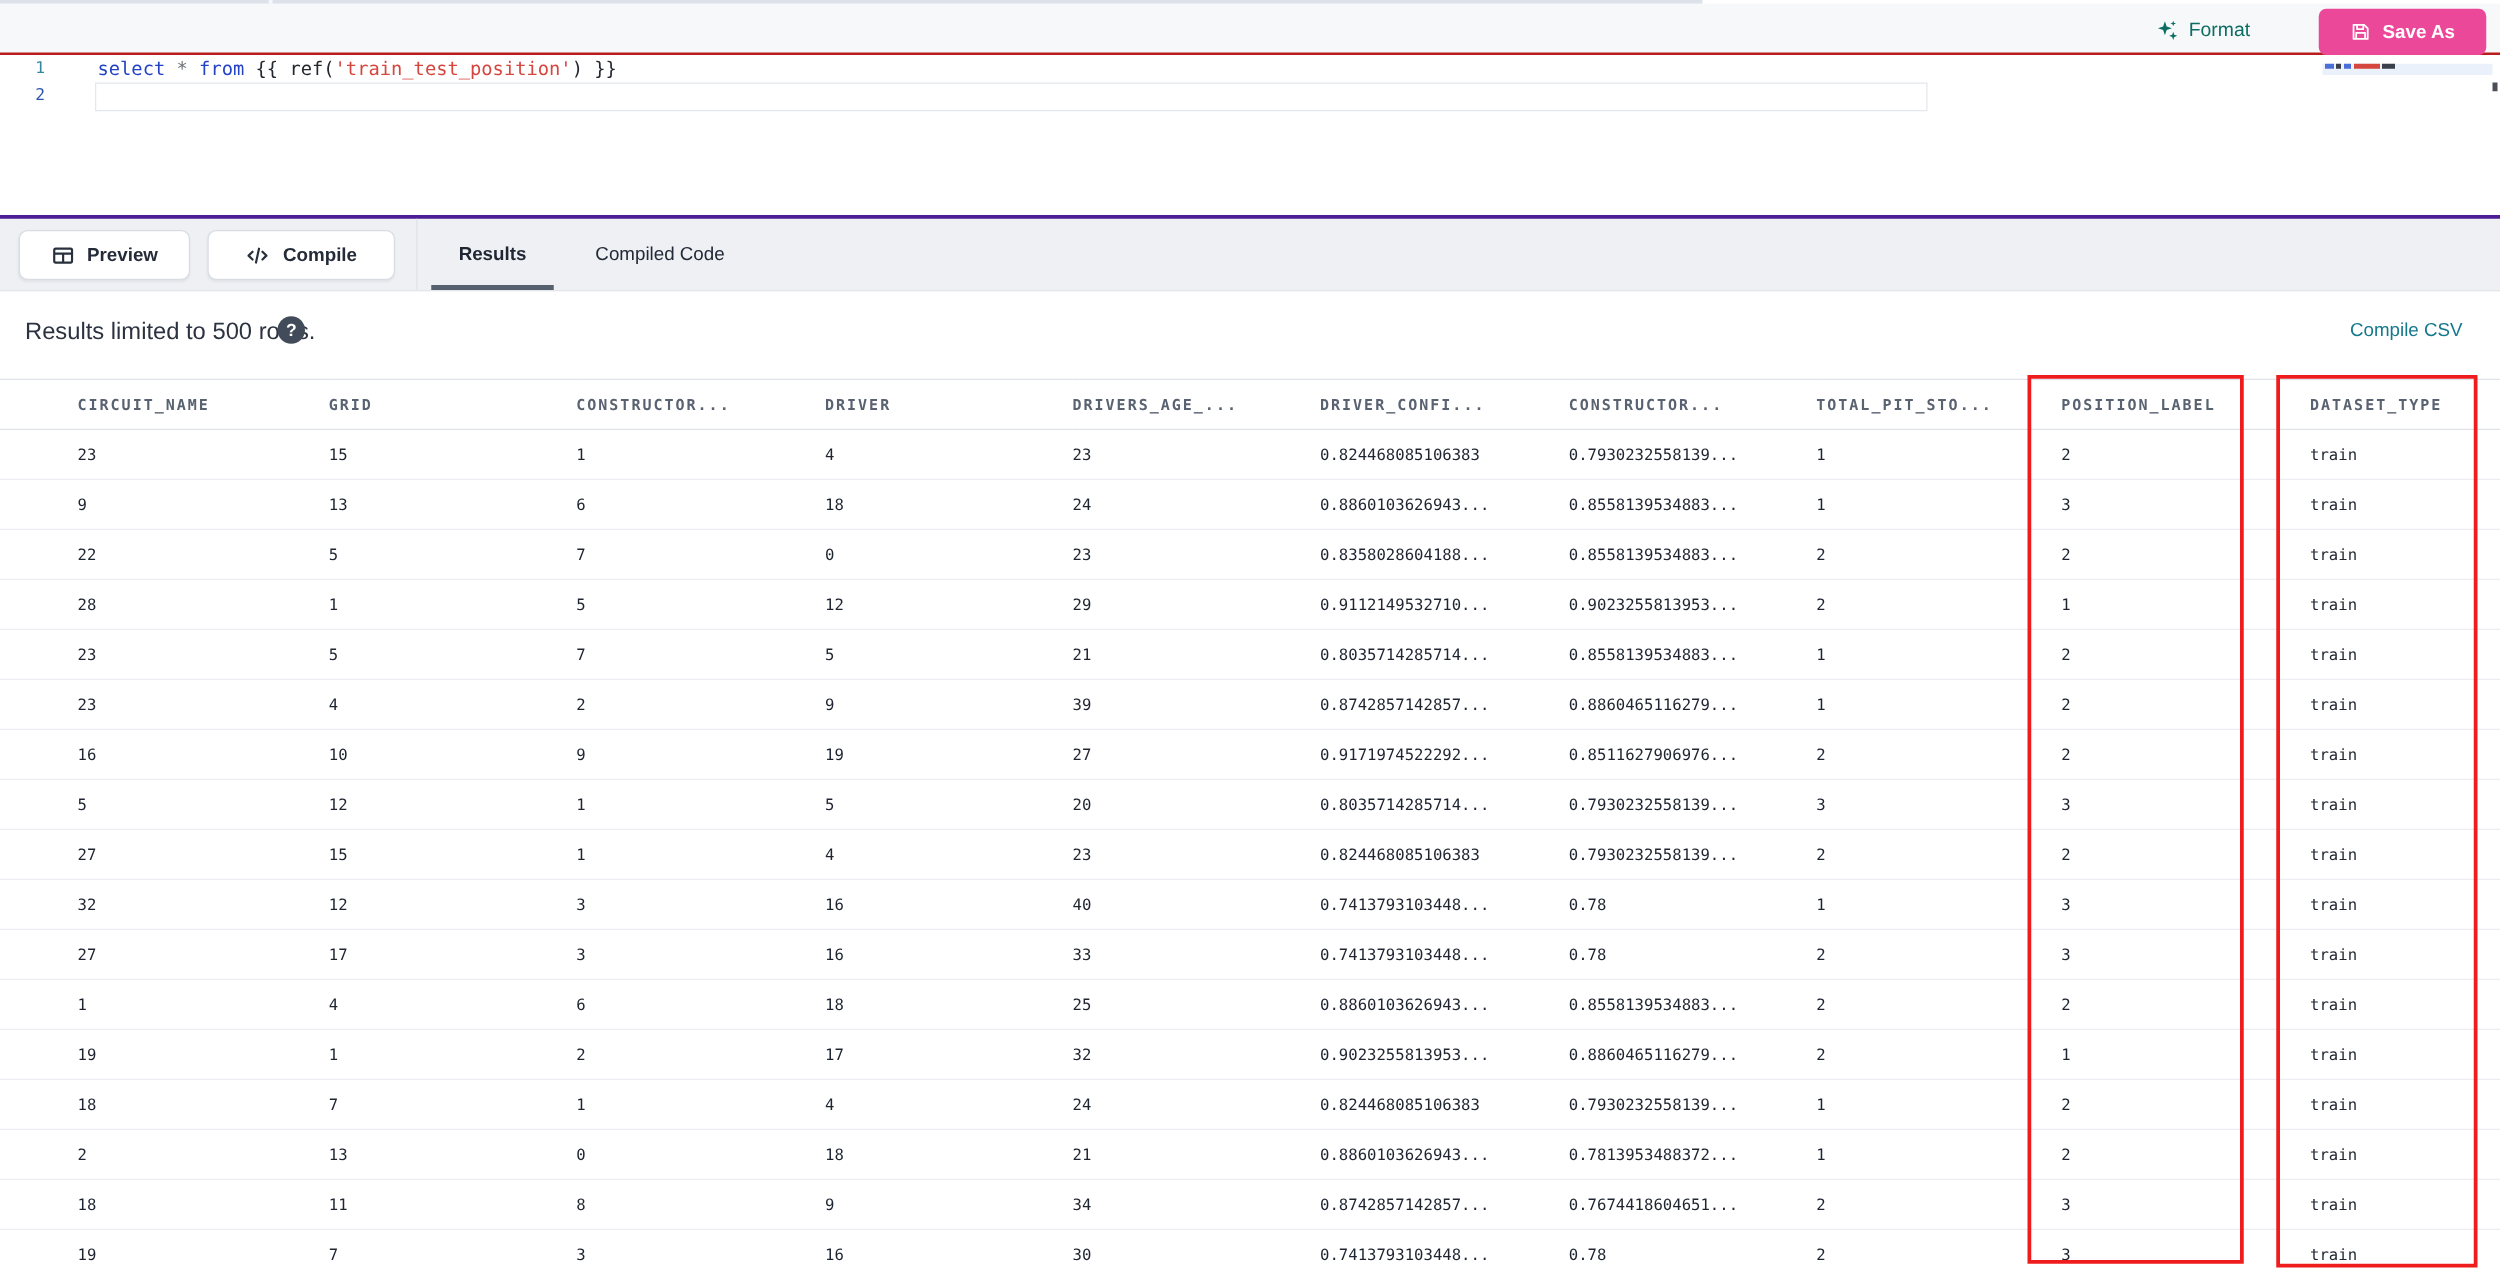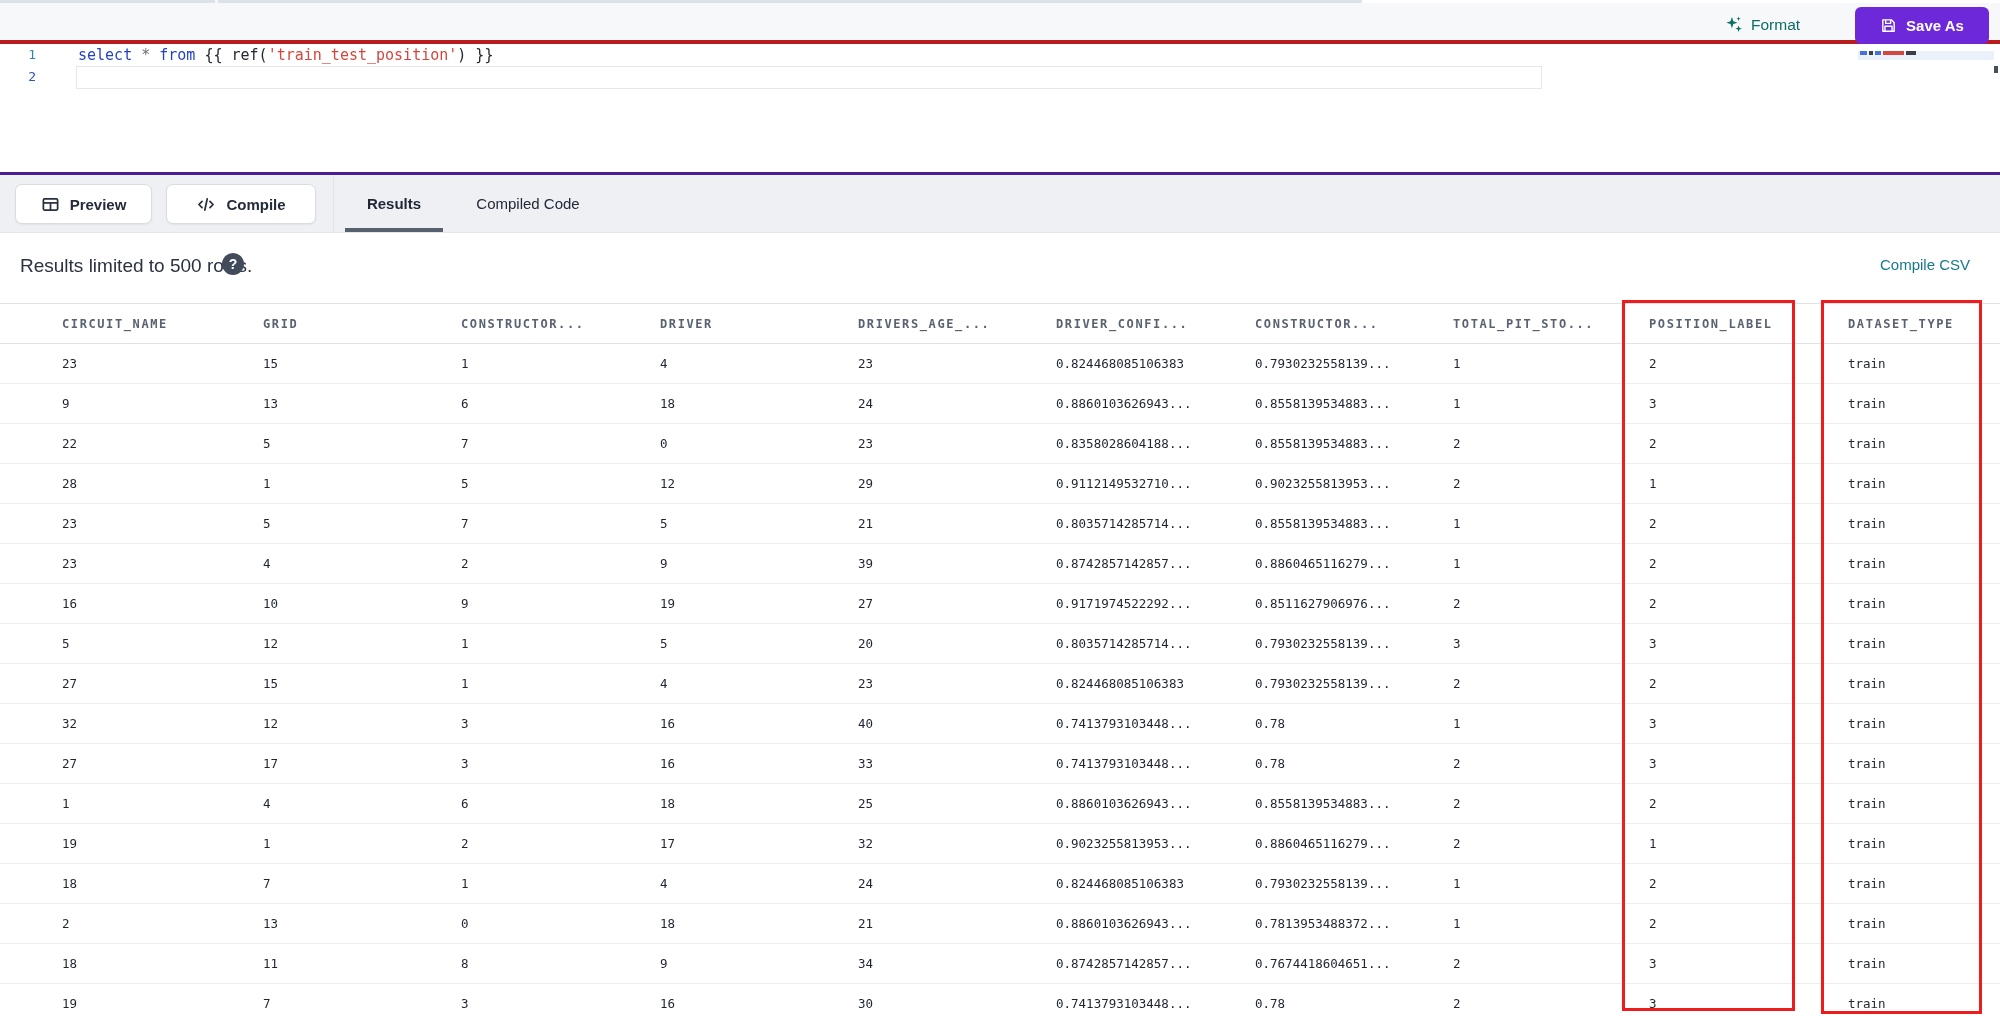--- a/index.html
+++ b/index.html
@@ -5,25 +5,25 @@
   html,body{margin:0;padding:0;background:#fff;}
   .screen{position:relative;width:2000px;height:1020px;overflow:hidden;
           font-family:"Liberation Sans",sans-serif;background:#fff;}
 
   
   .tabstrip{position:absolute;left:0;top:0;width:1362px;height:3px;background:#dde1ea;}
   .tabstrip .notch{position:absolute;left:215px;top:0;width:3px;height:3px;background:#f6f7f9;}
 
   
   .toolbar{position:absolute;left:0;top:3px;width:2000px;height:41px;background:#f7f8fa;
-           border-bottom:4px solid #b91c1c;box-sizing:border-box;}
+           border-bottom:2px solid #b91c1c;box-sizing:border-box;}
   .format-button{position:absolute;left:1724px;top:9px;height:26px;display:flex;align-items:center;gap:7px;
                  color:#0c6e63;font-size:15.5px;cursor:pointer;}
   .saveas-button{position:absolute;left:1855px;top:4px;width:134px;height:37px;border:none;border-radius:6px;
-                 background:#6d28d9;color:#fff;display:flex;align-items:center;justify-content:center;gap:9px;
+                 background:#ec4899;color:#fff;display:flex;align-items:center;justify-content:center;gap:9px;
                  font-size:15px;font-weight:600;font-family:"Liberation Sans",sans-serif;cursor:pointer;}
 
   
   .editor{position:absolute;left:0;top:44px;width:2000px;height:128px;background:#fff;}
   .ln{position:absolute;left:0;width:36px;text-align:right;font-family:"DejaVu Sans Mono",monospace;
       font-size:13px;line-height:22px;}
   .ln1{top:0;color:#3487a0;}
   .ln2{top:22px;color:#2d55ae;}
   .current-line-box{position:absolute;left:76px;top:22px;width:1466px;height:23px;border:1px solid #e4e7eb;
                     box-sizing:border-box;background:#fff;}

